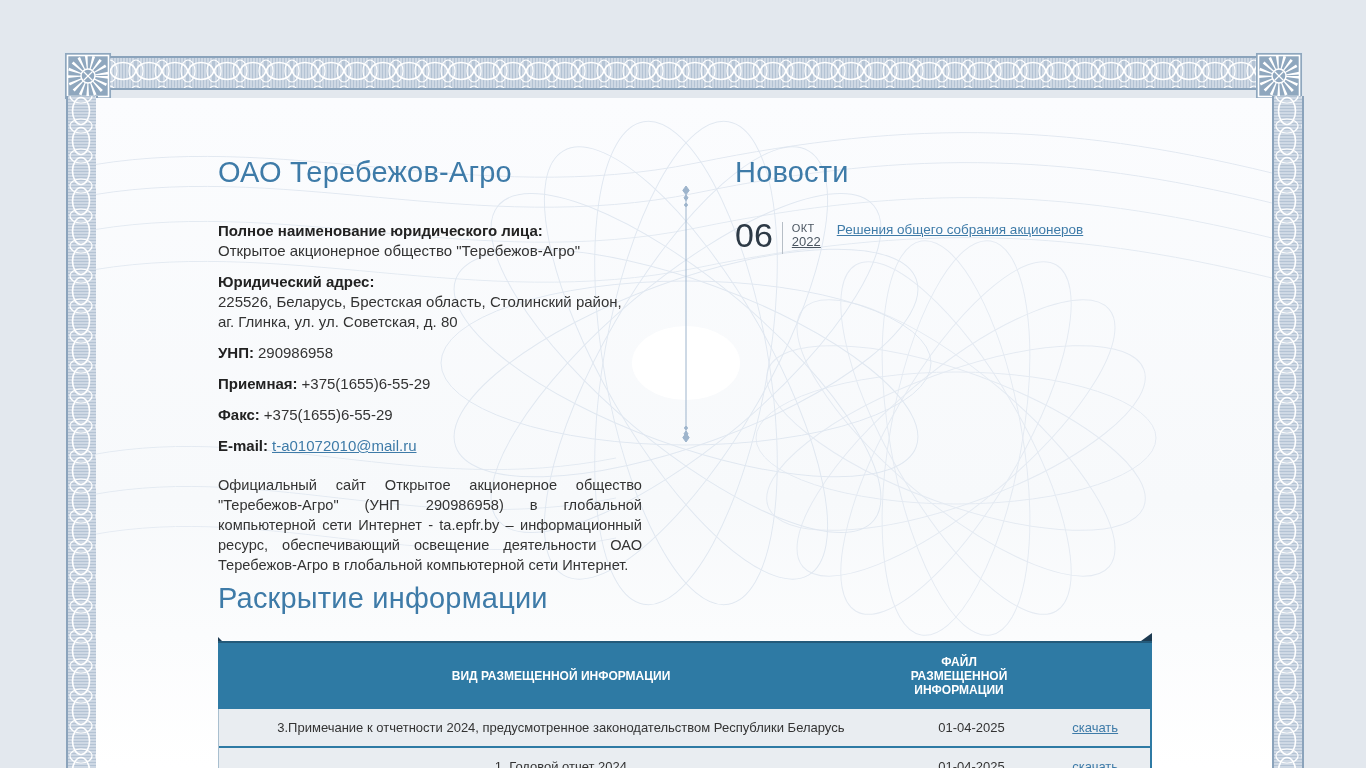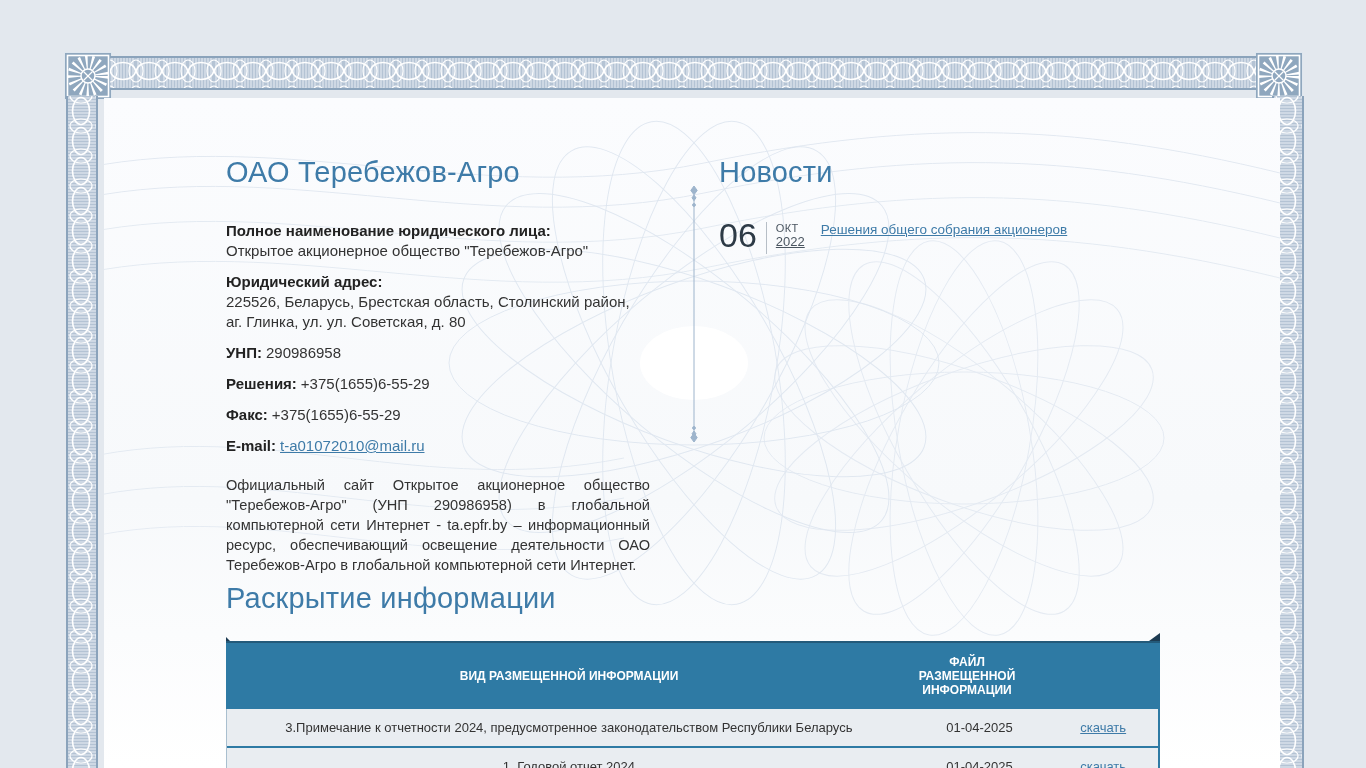--- a/index.html
+++ b/index.html
@@ -15,38 +15,38 @@
     box-shadow:0 0 0 1px #ffffff inset;}
   .strip{top:96px;width:28px;height:672px;
     border-left:2px solid #8ba3bb;border-right:2px solid #8ba3bb;
     box-shadow:0 0 0 1px #ffffff inset;}
   .strip.left{left:66px;}
   .strip.right{left:1272px;}
   .bar-top svg,.strip svg{display:block;width:100%;height:100%;}
 
   
   .inner{position:absolute;left:96px;top:98px;width:1176px;height:670px;
-    background:linear-gradient(180deg,#fbfcfe 0%,#f7f9fb 60%,#ffffff 100%);margin-left:8px;}
+    background:linear-gradient(180deg,#fbfcfe 0%,#f7f9fb 60%,#ffffff 100%);}
   .deco-svg{position:absolute;left:0;top:0;pointer-events:none;}
 
   .content{position:absolute;left:0;top:0;width:100%;height:100%;}
 
   h1.section-title{margin:0;font-size:29px;font-weight:400;color:#3e7ba8;letter-spacing:.2px;}
 
   
   .company-col{position:absolute;left:122px;top:58px;width:424px;color:#333;}
   .company-col h1{margin-bottom:32px;}
   .info-block{margin:0 0 11px 0;font-size:15px;line-height:20px;}
   .info-label{font-weight:bold;color:#222;}
   .inline-pair .info-label{margin-right:4px;}
   a.text-link{color:#3e7ba8;text-decoration:underline;cursor:pointer;}
   .about-par{margin-top:19px;font-size:14.6px;line-height:20px;text-align:justify;color:#333;}
 
   
-  .news-col{position:absolute;left:615px;top:58px;width:430px;}
+  .news-col{position:absolute;left:639px;top:58px;width:430px;}
   .news-col h1{margin-bottom:30px;}
   .news-item{display:flex;align-items:flex-start;}
   .news-day{font-size:34px;line-height:32px;color:#2d3a46;}
   .news-sep{width:1px;align-self:stretch;background:#b6bec6;margin:3px 9px 0 9px;height:32px;}
   .news-when{display:flex;flex-direction:column;padding-top:3px;color:#4a5560;}
   .news-month{font-size:11px;line-height:12px;text-transform:uppercase;letter-spacing:.3px;}
   .news-year{font-size:13px;line-height:15px;text-decoration:underline;}
   .news-link{margin-left:16px;padding-top:3px;font-size:13.5px;}
 
   
@@ -191,21 +191,21 @@
         <div class="info-block">
           <div class="info-label">Юридический адрес:</div>
           <div>225526, Беларусь, Брестская область, Столинский район, аг. Глинка, ул. ул. Советская, д. 80</div>
         </div>
 
         <div class="info-block inline-pair">
           <span class="info-label">УНП:</span><span>290986958</span>
         </div>
 
         <div class="info-block inline-pair">
-          <span class="info-label">Решения:</span><span>+375(1655)6-55-29</span>
+          <span class="info-label">Приемная:</span><span>+375(1655)6-55-29</span>
         </div>
 
         <div class="info-block inline-pair">
           <span class="info-label">Факс:</span><span>+375(1655)6-55-29</span>
         </div>
 
         <div class="info-block inline-pair">
           <span class="info-label">E-mail:</span><a class="text-link" href="#">t-a01072010@mail.ru</a>
         </div>
 

